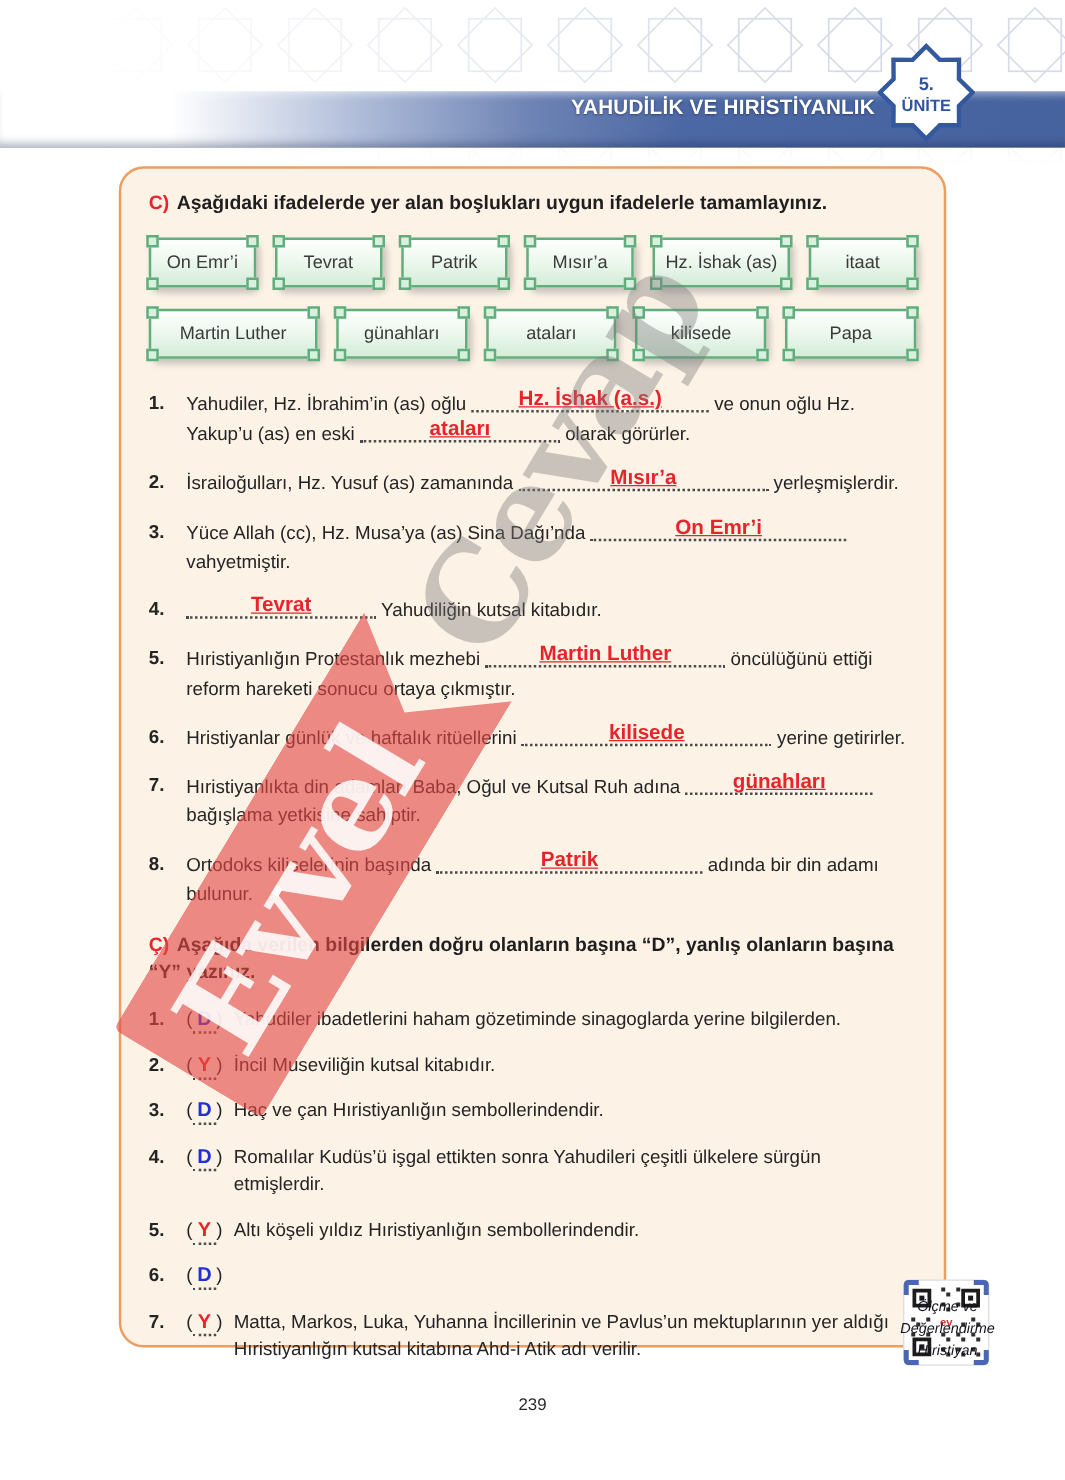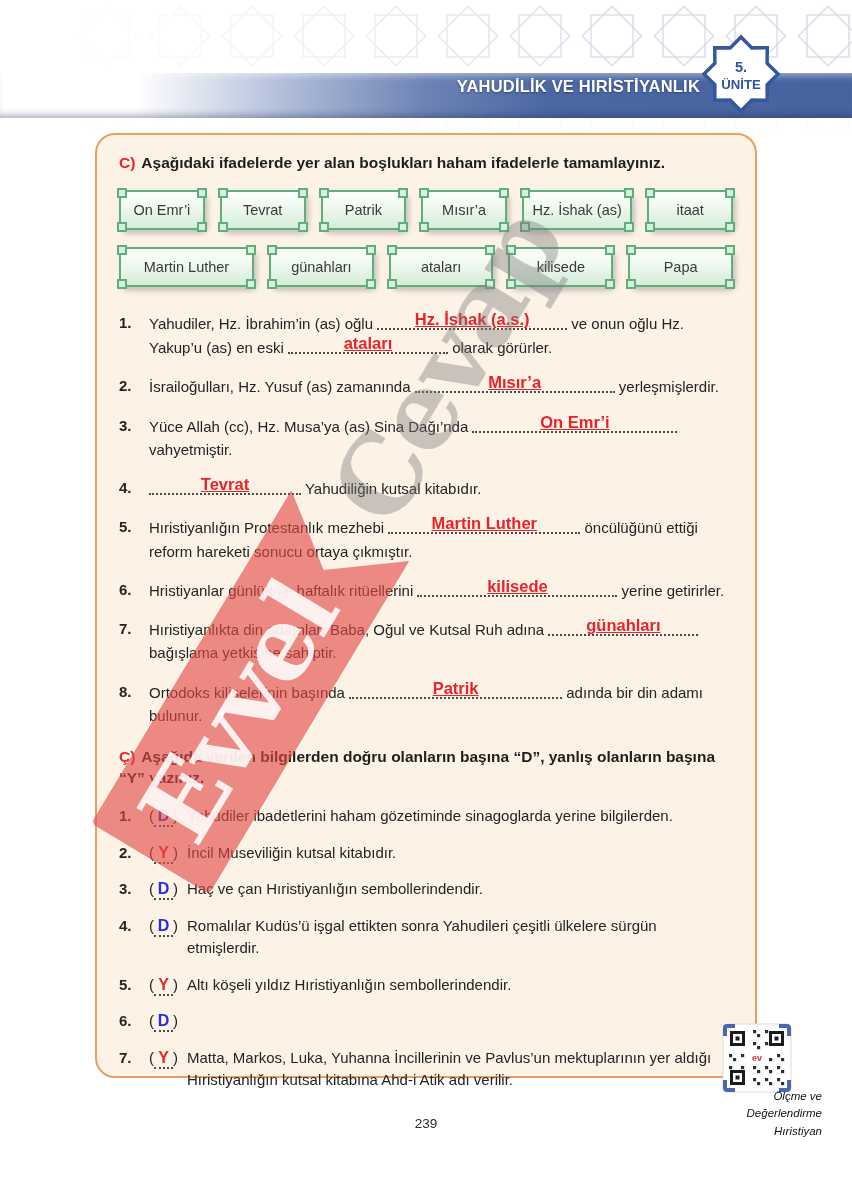--- a/index.html
+++ b/index.html
@@ -93,21 +93,21 @@
     font-family:"DejaVu Serif",serif;font-weight:bold;font-size:100px;
     color:rgba(255,255,255,.88);letter-spacing:-3px;
   }
   .wm-gray{
     font-family:"DejaVu Serif",serif;font-weight:bold;font-size:106px;
     color:rgba(122,122,122,.40);margin-left:16px;letter-spacing:-3px;
   }
   
   .qr-wrap{position:absolute;left:722px;top:1023px;width:70px;height:70px;z-index:40;}
   .qr-caption{
-    position:absolute;left:694px;top:1088px;width:128px;text-align:right;z-index:40;
+    position:absolute;left:694px;top:1038px;width:128px;text-align:center;z-index:40;
     font-style:italic;font-size:11.5px;line-height:1.5;color:#11111e;
   }
   .page-number{
     position:absolute;left:0;top:1116px;width:852px;text-align:center;
     font-size:13.5px;color:#2a2a2a;z-index:6;
   }
 </style>
 </head>
 <body>
 
@@ -130,21 +130,21 @@
 
 <svg class="unit-badge" viewBox="0 0 80 84">
   <path d="M78 42 L66.8 53.1 L66.9 68.9 L51.1 68.8 L40 80 L28.9 68.8 L13.1 68.9 L13.2 53.1 L2 42 L13.2 30.9 L13.1 15.1 L28.9 15.2 L40 4 L51.1 15.2 L66.9 15.1 L66.8 30.9 Z" fill="#ffffff" stroke="#34589e" stroke-width="3.6"></path>
   <text x="40" y="40" text-anchor="middle" font-size="15"><tspan>5.</tspan></text>
   <text x="40" y="57" text-anchor="middle" font-size="13.5"><tspan>ÜNİTE</tspan></text>
 </svg>
 
 <div class="panel">
 
   <div class="sec-head">
-    <span class="sec-label">C)</span><span>Aşağıdaki ifadelerde yer alan boşlukları haham ifadelerle tamamlayınız.</span>
+    <span class="sec-label">C)</span><span>Aşağıdaki ifadelerde yer alan boşlukları uygun ifadelerle tamamlayınız.</span>
   </div>
 
   <div class="wordbank">
     <div class="wb-row">
         <div class="wordbox">
     <span class="lbl">On Emr’i</span>
   </div>
         <div class="wordbox">
     <span class="lbl">Tevrat</span>
   </div>

